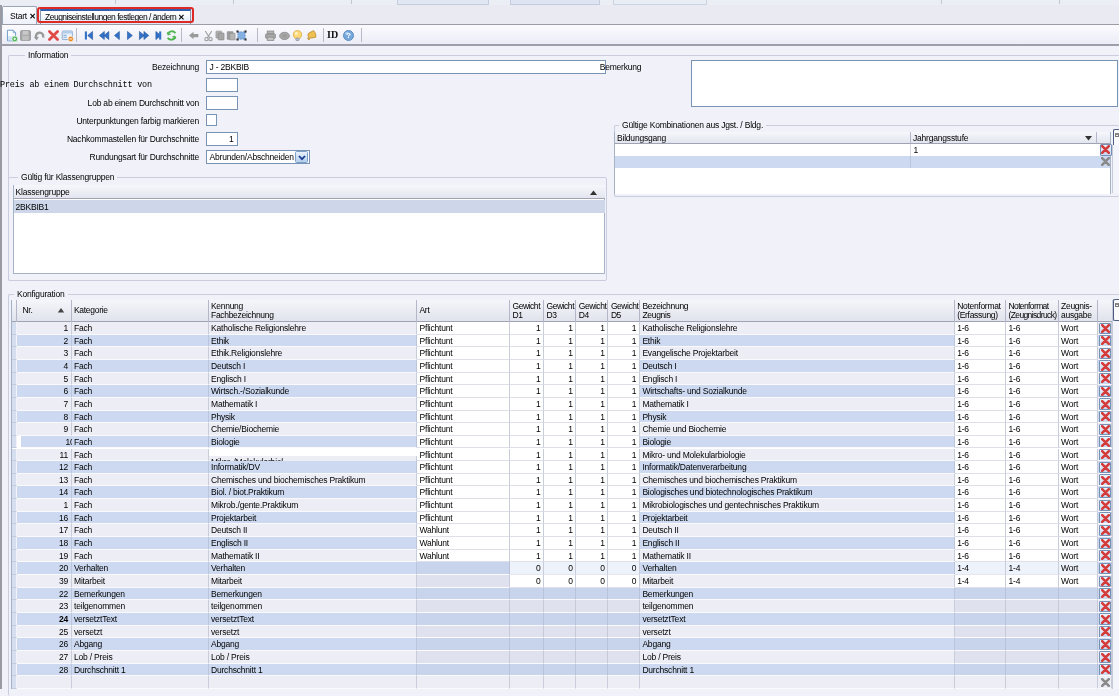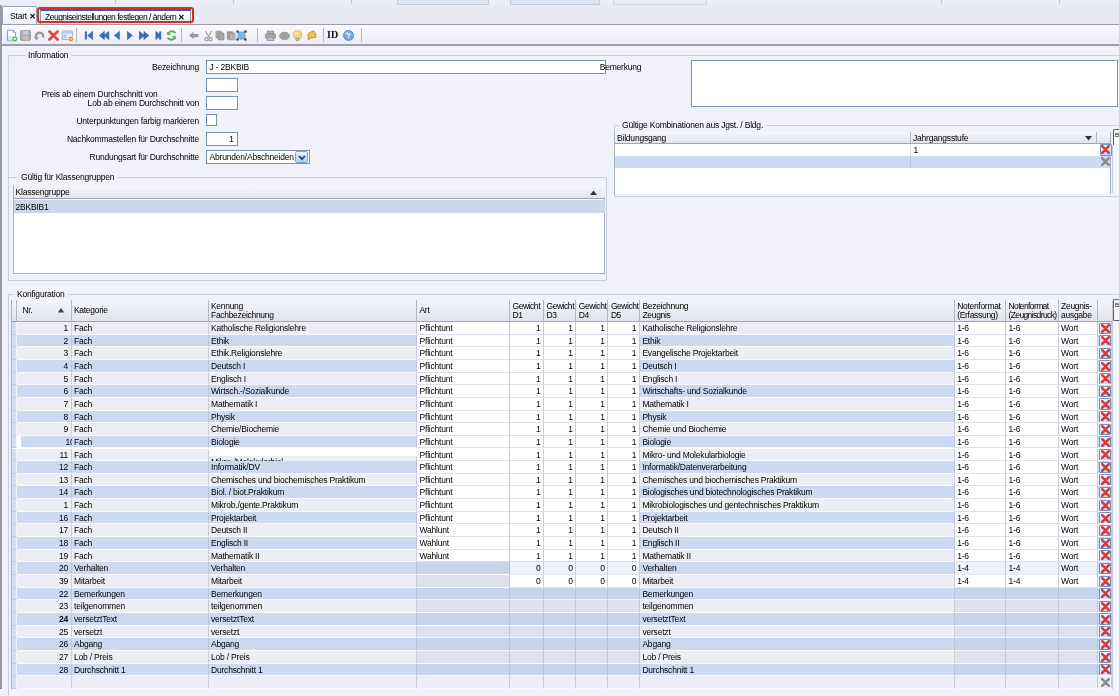--- a/index.html
+++ b/index.html
@@ -154,21 +154,21 @@
       <text x="8" y="11.5" font-size="9.5" font-weight="bold" fill="#fff" text-anchor="middle" font-family="Liberation Sans">?</text>
     </svg></div>
 <div class="sep" style="left:360.5px;"></div>
 
 <div class="abs" style="left:0;top:5px;width:1.8px;height:684px;background:#9a9aa4;"></div>
 
 <div class="gbox" style="left:8px;top:55px;width:1113px;height:226px;border-bottom:none;border-right:none;"></div>
 <div class="glabel" style="left:25px;top:51px;">Information</div>
 
 <div class="abs" style="left:0;top:61.5px;width:199px;text-align:right;">Bezeichnung</div>
-<div class="abs" style="left:0;top:89px;width:199px;text-align:center;">Preis ab einem Durchschnitt von</div>
+<div class="abs" style="left:0;top:80px;width:199px;text-align:left;font-family:Liberation Mono, monospace;">Preis ab einem Durchschnitt von</div>
 <div class="abs" style="left:0;top:98px;width:199px;text-align:right;">Lob ab einem Durchschnitt von</div>
 <div class="abs" style="left:0;top:116px;width:199px;text-align:right;">Unterpunktungen farbig markieren</div>
 <div class="abs" style="left:0;top:134px;width:199px;text-align:right;">Nachkommastellen für Durchschnitte</div>
 <div class="abs" style="left:0;top:152px;width:199px;text-align:right;">Rundungsart für Durchschnitte</div>
 
 <div class="fld" style="left:205.5px;top:59.5px;width:400px;height:14px;">J - 2BKBIB</div>
 <div class="fld" style="left:205.5px;top:78px;width:32px;height:14px;"></div>
 <div class="fld" style="left:205.5px;top:96px;width:32px;height:14px;"></div>
 <div class="fld" style="left:205.5px;top:114px;width:11.5px;height:11.5px;"></div>
 <div class="fld" style="left:205.5px;top:132px;width:32px;height:14px;text-align:right;padding-right:3px;padding-left:0;">1</div>

